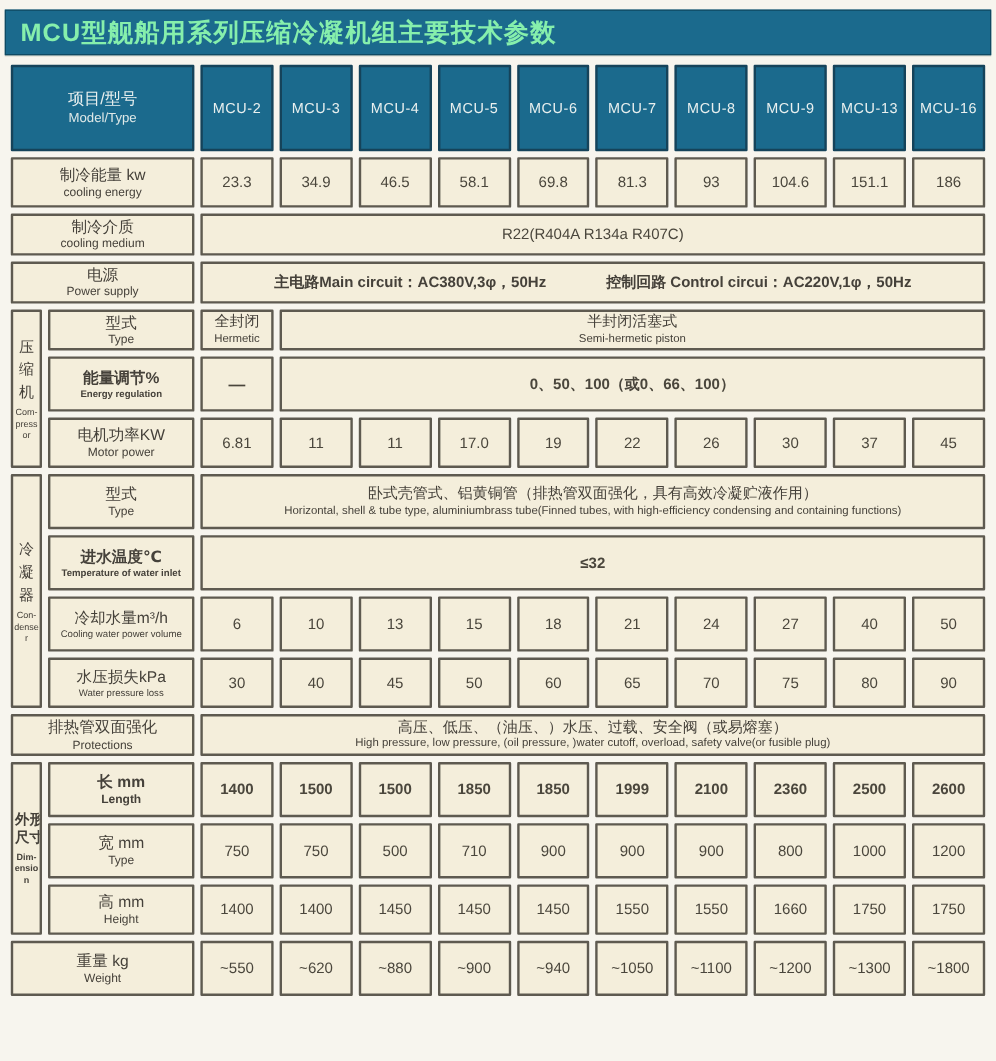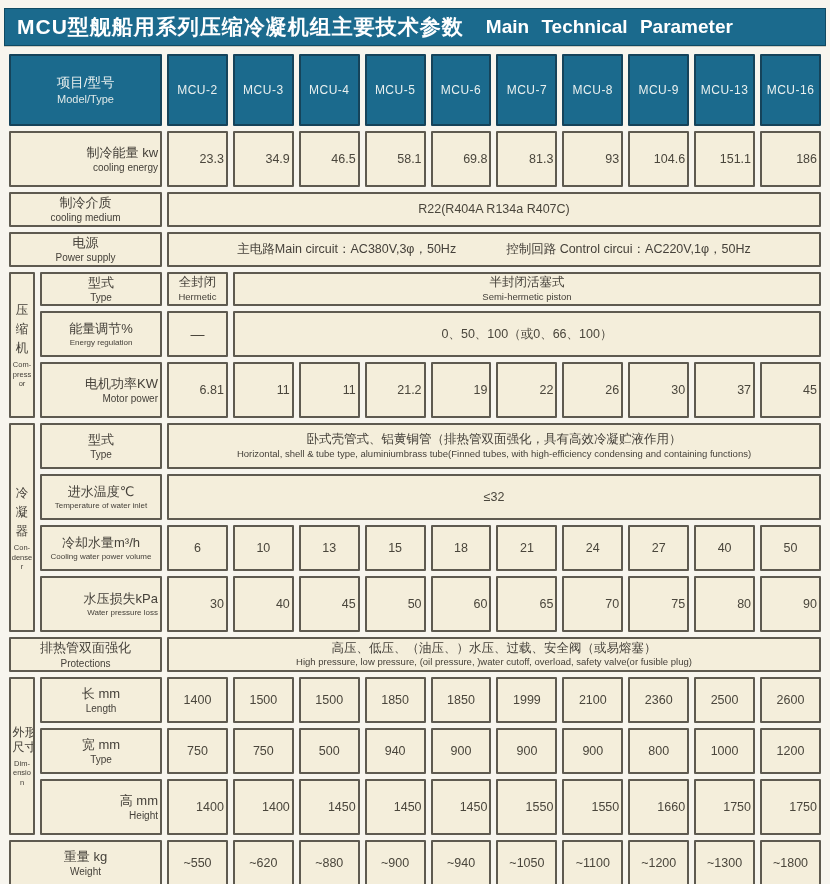--- a/index.html
+++ b/index.html
@@ -8,21 +8,21 @@
     width:830px; min-height:884px;
     background:#f7f5ee;
     font-family:"Liberation Sans","DejaVu Sans",sans-serif;
     color:#45413a;
   }
   .page { padding:8px 4px 4px 4px; }
 
   .title-bar {
     background:var(--header-bg,#1b6a8d);
     border:1px solid #0f4a63;
-    color:#ffffff;
+    color:#86efac;
     height:38px;
     display:flex; align-items:center;
     padding:0 12px; gap:22px;
     box-shadow:0 1px 0 #cfcdc2;
   }
   .title-cn { font-size:21px; font-weight:bold; letter-spacing:1px; white-space:nowrap; }
   .title-en { font-size:19px; font-weight:bold; word-spacing:7px; white-space:nowrap; }
 
   table.spec {
     border-collapse:separate;
@@ -63,36 +63,35 @@
     width:15px; margin:0 auto;
     font-size:12.5px; line-height:1.5;
     word-break:break-all;
   }
   .vlabel.wide2 .vcn { width:27px; font-size:12px; line-height:1.3; word-break:break-all; }
   .vlabel .ven {
     font-size:7.5px; line-height:1.25; margin-top:3px;
     overflow-wrap:break-word;
   }
 
-  .power-line { display:flex; justify-content:center; gap:50px; font-size:12.5px; }
+  .power-line { display:flex; justify-content:center; gap:50px; font-size:12.5px;font-weight:bold; }
 
   tr.h72 td { height:72px; }
   tr.h48 td { height:32px; }
   tr.h46 td { height:46px; }
-  tr.h44 td { height:46px; }
-  tr.h42 td { height:56px;text-align:right; }
+  tr.h44 td { height:46px;font-weight:bold; }
+  tr.h42 td { height:42px; }
 </style>
 </head>
 <body>
 
 <div class="page">
 
   <div class="title-bar">
     <span class="title-cn">MCU型舰船用系列压缩冷凝机组主要技术参数</span>
-    <span class="title-en">Main Technical Parameter</span>
   </div>
 
   <table class="spec">
     <colgroup>
       <col style="width:26px">
         <col style="width:122px">
       <col>
         <col>
         <col>
         <col>
@@ -189,21 +188,21 @@
     </tr>
 
     <tr class="h42">
       <td>
         <div class="cn">电机功率KW</div>
         <div class="en">Motor power</div>
       </td>
       <td class="val">6.81</td>
       <td class="val">11</td>
       <td class="val">11</td>
-      <td class="val">21.2</td>
+      <td class="val">17.0</td>
       <td class="val">19</td>
       <td class="val">22</td>
       <td class="val">26</td>
       <td class="val">30</td>
       <td class="val">37</td>
       <td class="val">45</td>
     </tr>
 
     <tr class="h46">
       <td class="vlabel" rowspan="4">
@@ -295,21 +294,21 @@
     </tr>
 
     <tr class="h46">
       <td>
         <div class="cn">宽 mm</div>
         <div class="en">Type</div>
       </td>
       <td class="val">750</td>
       <td class="val">750</td>
       <td class="val">500</td>
-      <td class="val">940</td>
+      <td class="val">710</td>
       <td class="val">900</td>
       <td class="val">900</td>
       <td class="val">900</td>
       <td class="val">800</td>
       <td class="val">1000</td>
       <td class="val">1200</td>
     </tr>
 
     <tr class="h42">
       <td>

